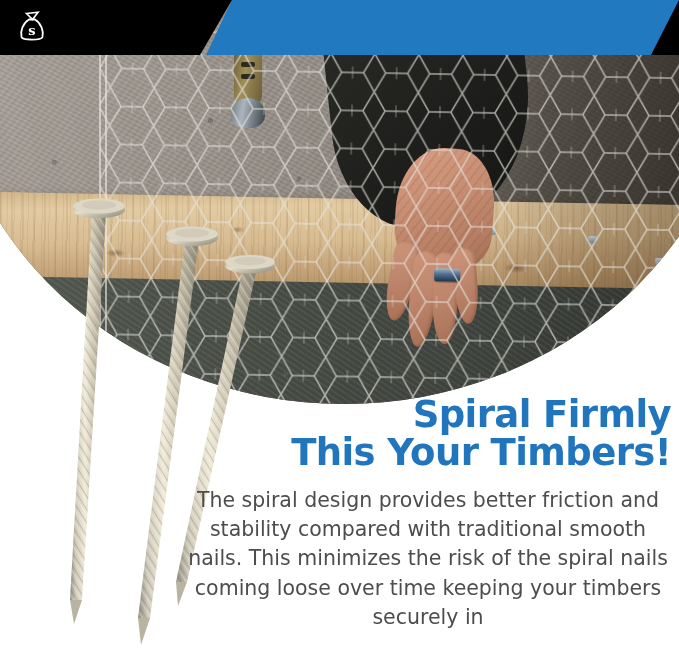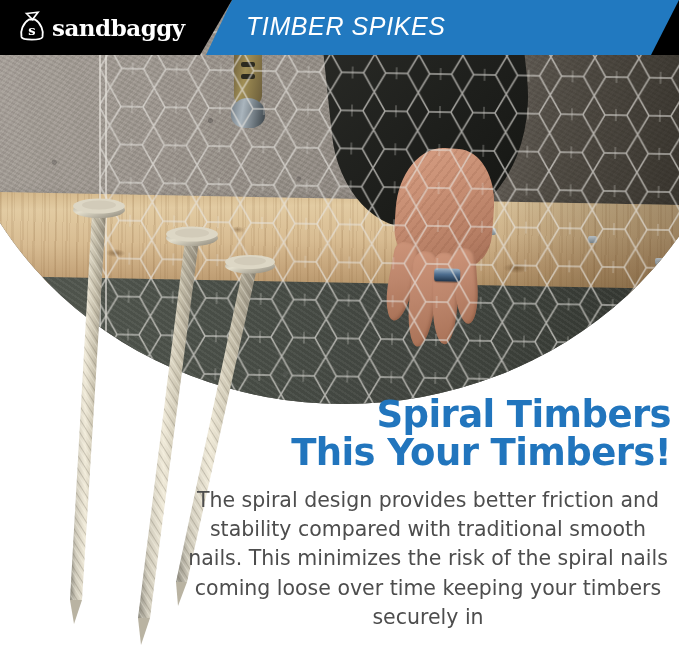--- a/index.html
+++ b/index.html
@@ -397,26 +397,24 @@
   <div class="hdr-blackright"></div>
   <div class="hdr-blue"></div>
   <div class="hdr-black"></div>
 
   <div class="logo">
     <svg class="bag-icon" viewBox="0 0 30 32">
       <path d="M9.5 2.5 L21 1.2 L15.5 8.5 Z" fill="none" stroke="#ffffff" stroke-width="1.7"></path>
       <path d="M12 8.5 C6 12, 3 20, 4.5 26 C5.5 29.5, 24 29.5, 25.5 26 C27 20, 24 12, 18 8.5 Z" fill="none" stroke="#ffffff" stroke-width="1.8"></path>
       <text x="15" y="23.5" font-family="DejaVu Serif, serif" font-size="13" font-weight="bold" fill="#ffffff" text-anchor="middle">s</text>
     </svg>
-    <span class="logo-text">sandbaggy</span>
   </div>
 
-  <div class="hdr-title">TIMBER SPIKES</div>
 
   <div class="copy">
     <h1 class="headline">
-      <span class="hl-line">Spiral Timbers</span>
+      <span class="hl-line">Spiral Firmly</span>
       <span class="hl-line">This Your Timbers!</span>
     </h1>
     <p class="body">The spiral design provides better friction and stability compared with traditional smooth nails. This minimizes the risk of the spiral nails coming loose over time keeping your timbers securely in</p>
   </div>
 
 </div>
 
 </body></html>

